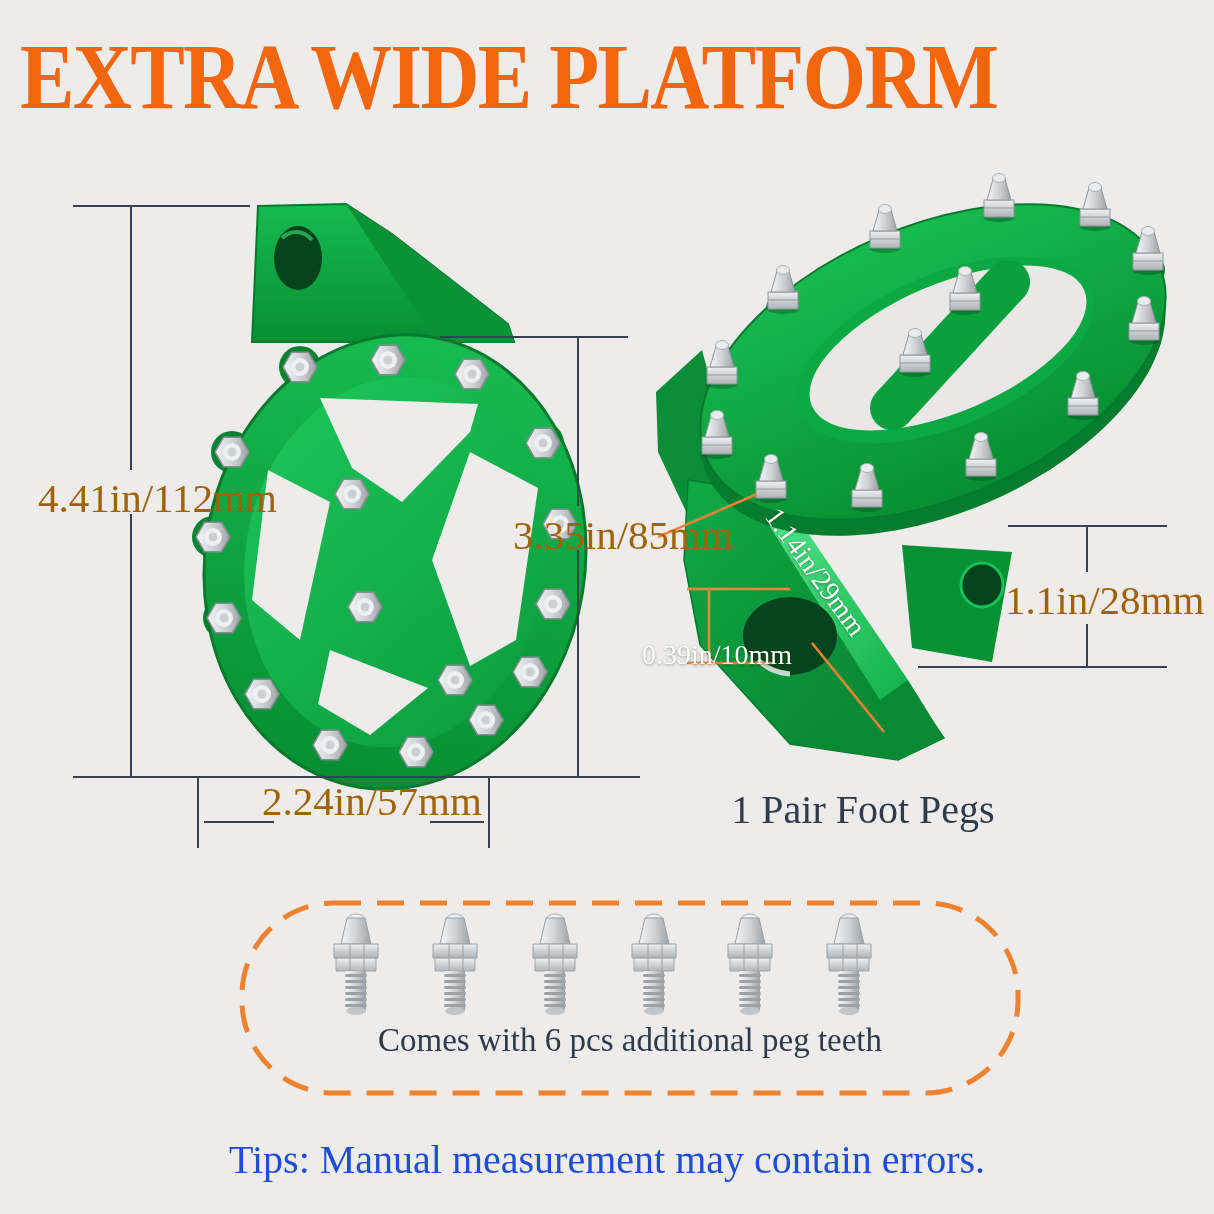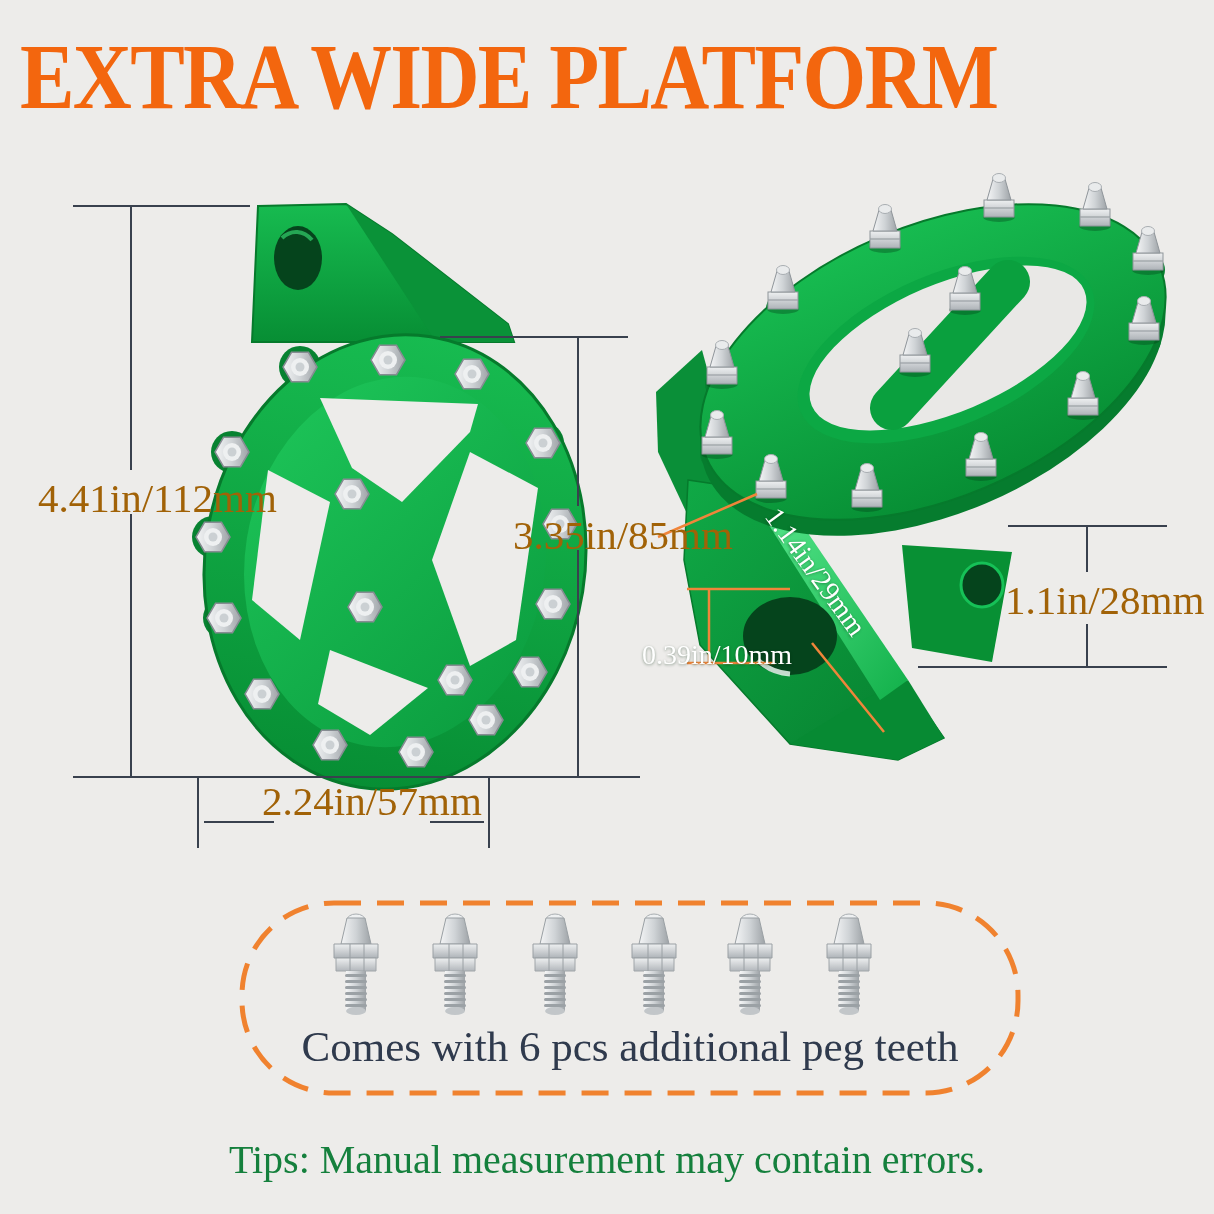--- a/index.html
+++ b/index.html
@@ -31,25 +31,25 @@
   #dim-114{
     left:728px;top:556px;width:175px;
     transform:rotate(54deg);transform-origin:center;
   }
   #caption-pair{
     left:688px;top:786px;width:350px;text-align:center;
     font-size:40px;color:#2f3a4d;
   }
   #caption-comes{
     left:228px;top:1022px;width:804px;text-align:center;
-    font-size:43px;color:#2f3a4d;
+    font-size:33px;color:#2f3a4d;
   }
   #caption-tips{
     left:100px;top:1136px;width:1014px;text-align:center;
-    font-size:40px;color:#15803d;
+    font-size:40px;color:#1d4ed8;
   }
   svg{display:block;}
 </style>
 </head>
 <body>
 
 <div class="canvas">
 
   <svg class="abs" style="left:0;top:0" width="1214" height="1214" viewBox="0 0 1214 1214">
     <defs>
@@ -267,15 +267,16 @@
 
   <div id="title" class="abs">EXTRA WIDE PLATFORM</div>
 
   <div id="dim-441" class="abs dim">4.41in/112mm</div>
   <div id="dim-335" class="abs dim">3.35in/85mm</div>
   <div id="dim-224" class="abs dim">2.24in/57mm</div>
   <div id="dim-11" class="abs dim">1.1in/28mm</div>
   <div id="dim-039" class="abs dim-white">0.39in/10mm</div>
   <div id="dim-114" class="abs dim-white">1.14in/29mm</div>
 
+  <div id="caption-pair" class="abs">1 Pair Foot Pegs</div>
   <div id="caption-comes" class="abs">Comes with 6 pcs additional peg teeth</div>
   <div id="caption-tips" class="abs">Tips: Manual measurement may contain errors.</div>
 </div>
 
 </body></html>

